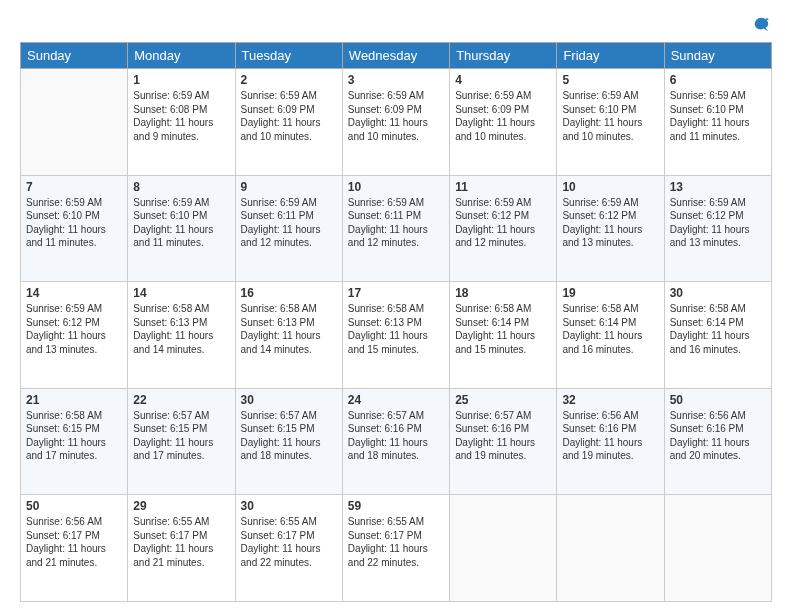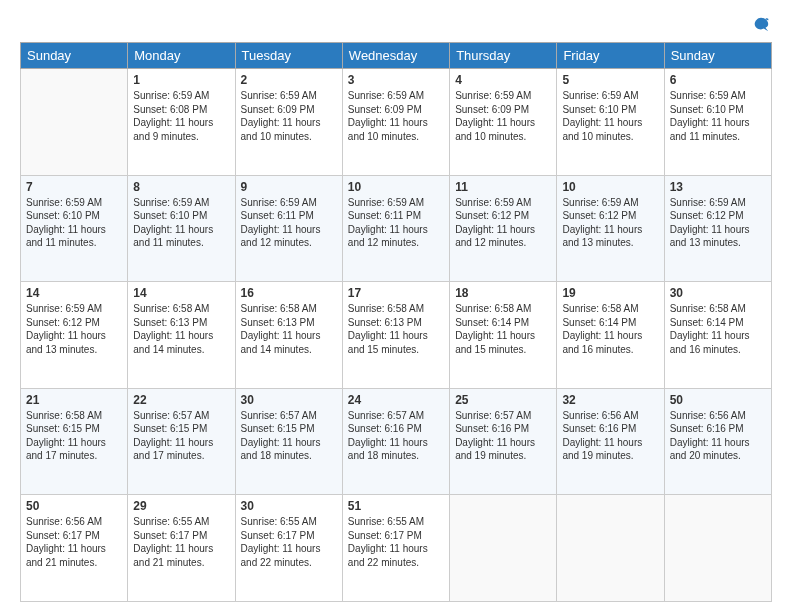--- a/index.html
+++ b/index.html
@@ -269,21 +269,21 @@
         </td>
           <td>
           <span class="day-number">29</span>
           <span class="day-info">Sunrise: 6:55 AM<br>Sunset: 6:17 PM<br>Daylight: 11 hours and 21 minutes.</span>
         </td>
           <td>
           <span class="day-number">30</span>
           <span class="day-info">Sunrise: 6:55 AM<br>Sunset: 6:17 PM<br>Daylight: 11 hours and 22 minutes.</span>
         </td>
           <td>
-          <span class="day-number">51</span>
+          <span class="day-number">59</span>
           <span class="day-info">Sunrise: 6:55 AM<br>Sunset: 6:17 PM<br>Daylight: 11 hours and 22 minutes.</span>
         </td>
           <td class="empty"></td>
           <td class="empty"></td>
           <td class="empty"></td>
         </tr>
       </tbody>
   </table>
 </div>
 

